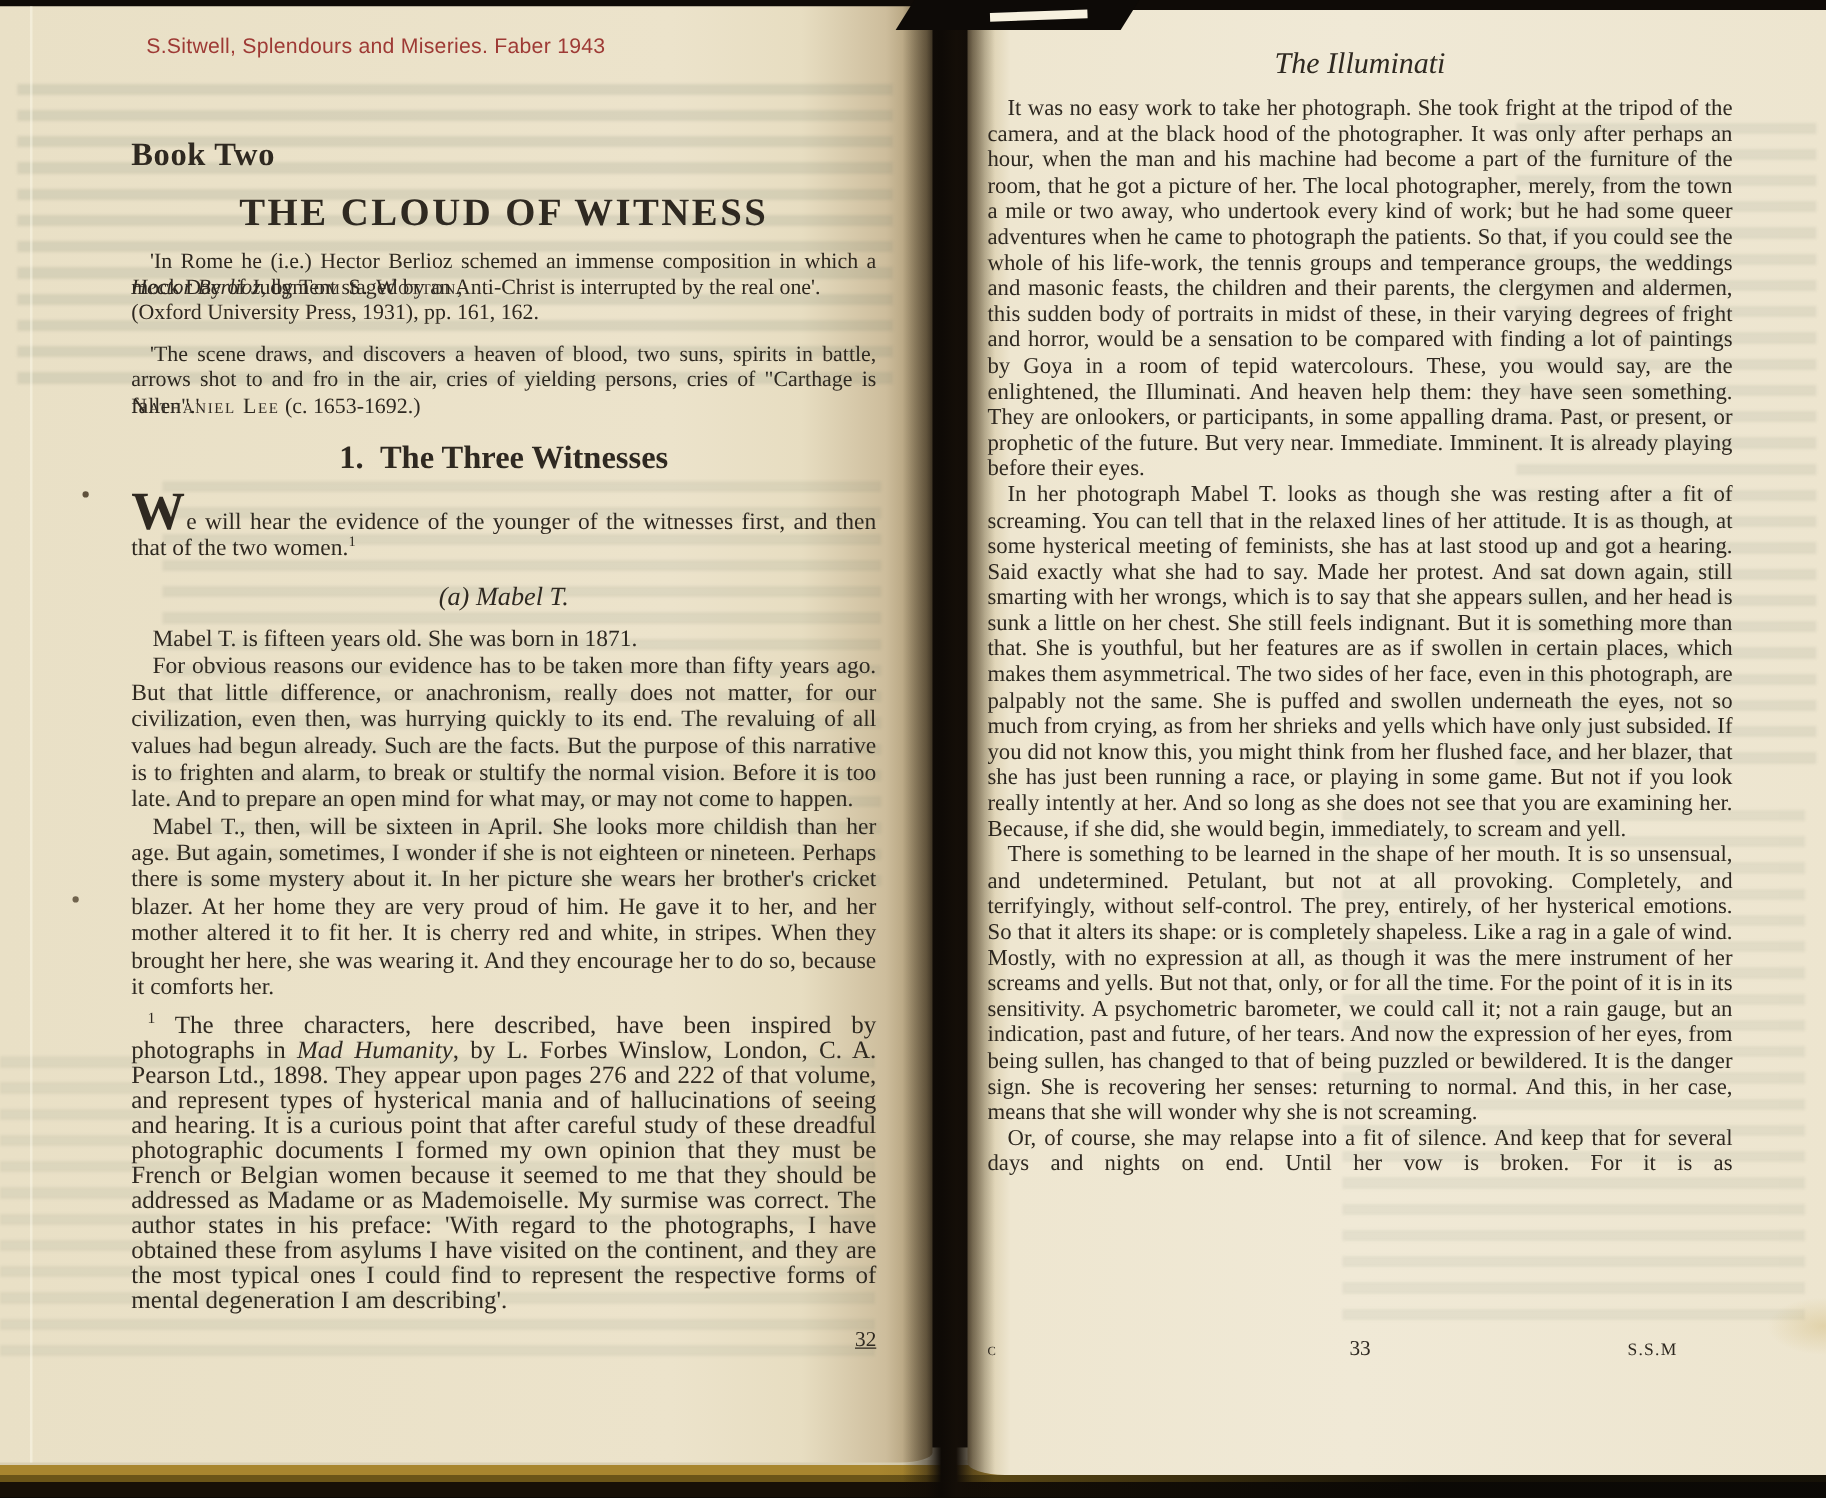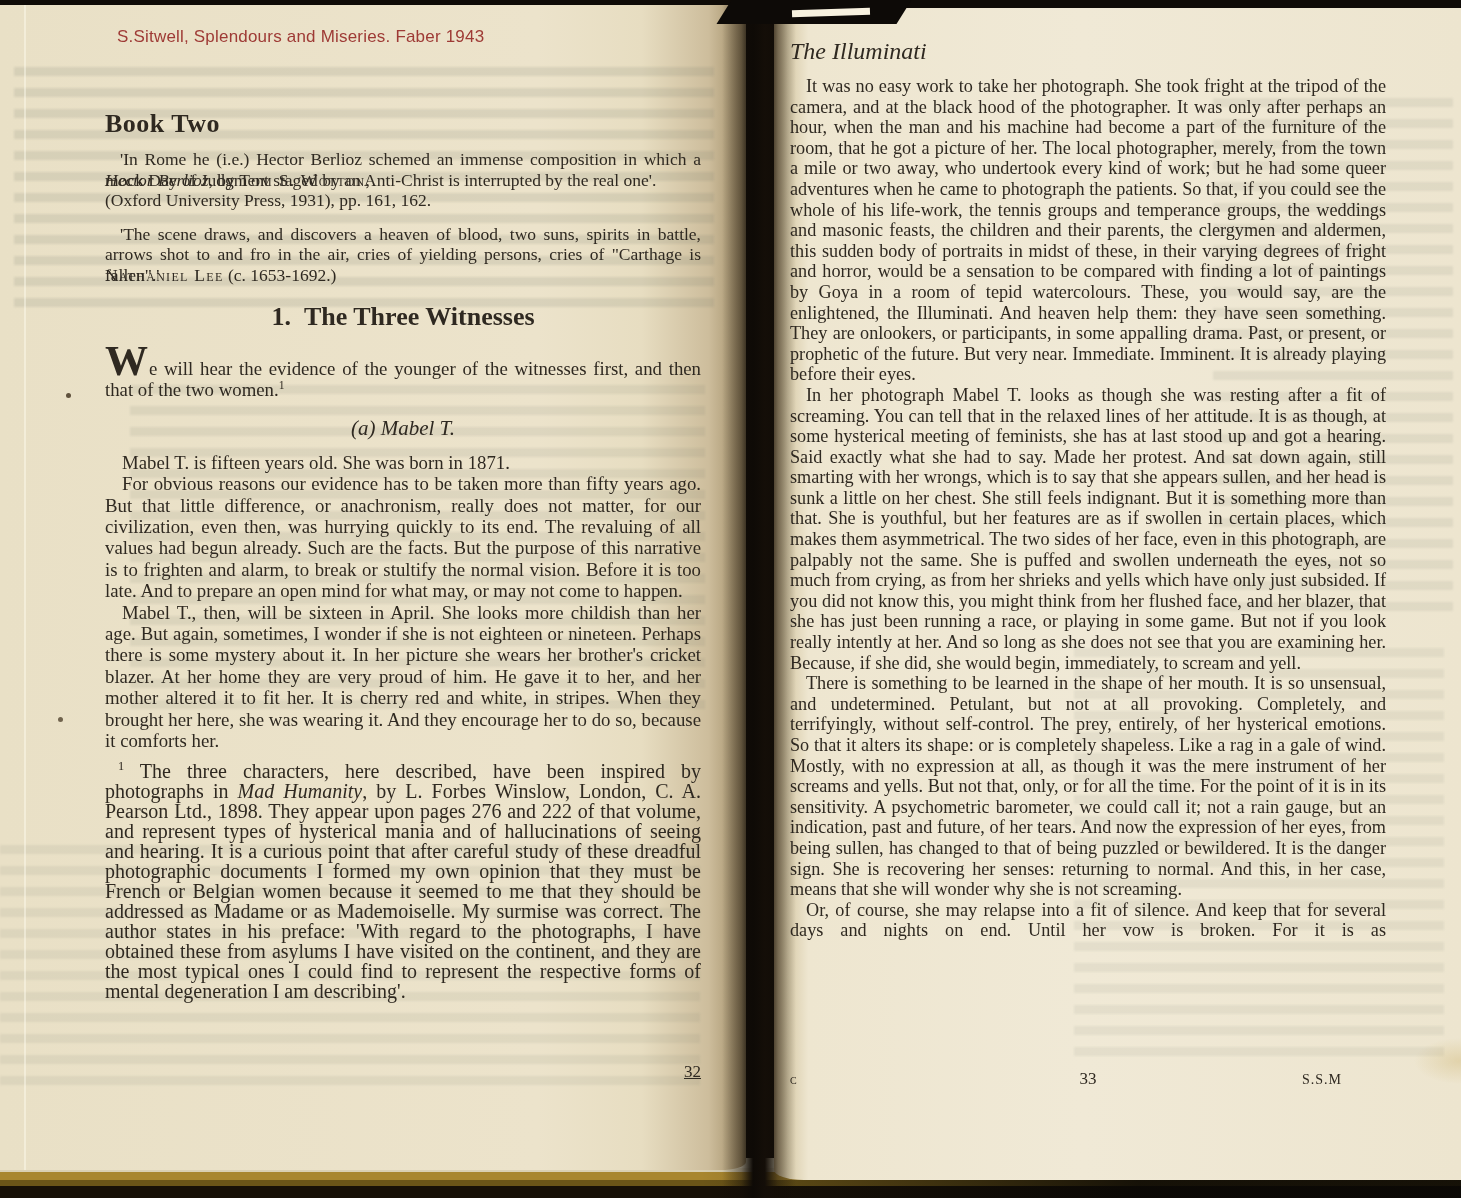--- a/index.html
+++ b/index.html
@@ -71,21 +71,21 @@
   .intro { margin:26px 0 0 0; font-size:18.8px; line-height:21.4px; text-align:justify; }
   .raised-cap { font-size:43px; line-height:0; font-weight:700; letter-spacing:1px; }
   .sub-heading { margin:15px 0 0 0; font-style:italic; font-weight:400; font-size:21px; text-align:center; }
   .body-p { margin:11px 0 0 0; font-size:18.8px; line-height:21.4px; text-align:justify; text-indent:17px; }
   .body-p + .body-p { margin-top:0; }
   .footnote { margin:9px 0 0 0; font-size:20px; line-height:20px; text-align:justify; text-indent:13px; }
   sup { font-size:0.62em; vertical-align:super; line-height:0; }
   .page-num-left { position:absolute; left:105px; width:596px; bottom:88px; text-align:right; font-size:17px; z-index:2;text-decoration:underline; }
   
   .rp-content { position:absolute; left:16px; top:0; width:596px; z-index:2; }
-  .running-head { margin-top:30px; font-style:italic; font-size:24px; text-align:left; }
+  .running-head { margin-top:30px; font-style:italic; font-size:24px; text-align:center; }
   .rp-p { margin:11px 0 0 0; font-size:18.2px; line-height:20.6px; text-align:justify; text-indent:16px; }
   .rp-p + .rp-p { margin-top:0; }
   .justify-last { text-align-last:justify; }
   .rp-footer {
     position:absolute; left:16px; width:596px; bottom:91px; z-index:2;
     display:grid; grid-template-columns:1fr auto 1fr; align-items:baseline;
   }
   .sig-left  { font-variant:small-caps; font-size:14px; }
   .folio     { font-size:17px; text-align:center; }
   .sig-right { font-variant:small-caps; font-size:14px; text-align:right; padding-right:44px; letter-spacing:1px; }
@@ -102,20 +102,21 @@
     <div class="ghost" style="left:14px; top:62px; width:700px; height:250px;"></div>
     <div class="ghost" style="left:130px; top:380px; width:575px; height:330px; opacity:.8;"></div>
     <div class="ghost" style="left:0; top:840px; width:700px; height:240px; opacity:.7;"></div>
     <div class="stain" style="left:66px; top:388px; width:5px; height:5px; background:rgba(60,45,25,0.8);"></div>
     <div class="stain" style="left:58px; top:712px; width:5px; height:5px; background:rgba(60,45,25,0.7);"></div>
 
     <div class="content">
       <div class="annotation">S.Sitwell, Splendours and Miseries. Faber 1943</div>
 
       <h1 class="book-two">Book Two</h1>
+      <h2 class="cloud">THE CLOUD OF WITNESS</h2>
 
       <div class="epigraph">
         <p class="epi-text">'In Rome he (i.e.) Hector Berlioz schemed an immense composition in which a mock Day of Judgment staged by an Anti-Christ is interrupted by the real one'.</p>
         <p class="epi-attr pull-up pr-70"><span class="it">Hector Berlioz</span><span>, by </span><span class="sc">Tom S. Wotton</span><span>,</span></p>
         <p class="epi-attr pr-58">(Oxford University Press, 1931), pp. 161, 162.</p>
       </div>
 
       <div class="epigraph">
         <p class="epi-text">'The scene draws, and discovers a heaven of blood, two suns, spirits in battle, arrows shot to and fro in the air, cries of yielding persons, cries of "Carthage is fallen".'</p>
         <p class="epi-attr pull-up pr-20"><span class="sc">Nathaniel Lee</span><span> (c. 1653-1692.)</span></p>

